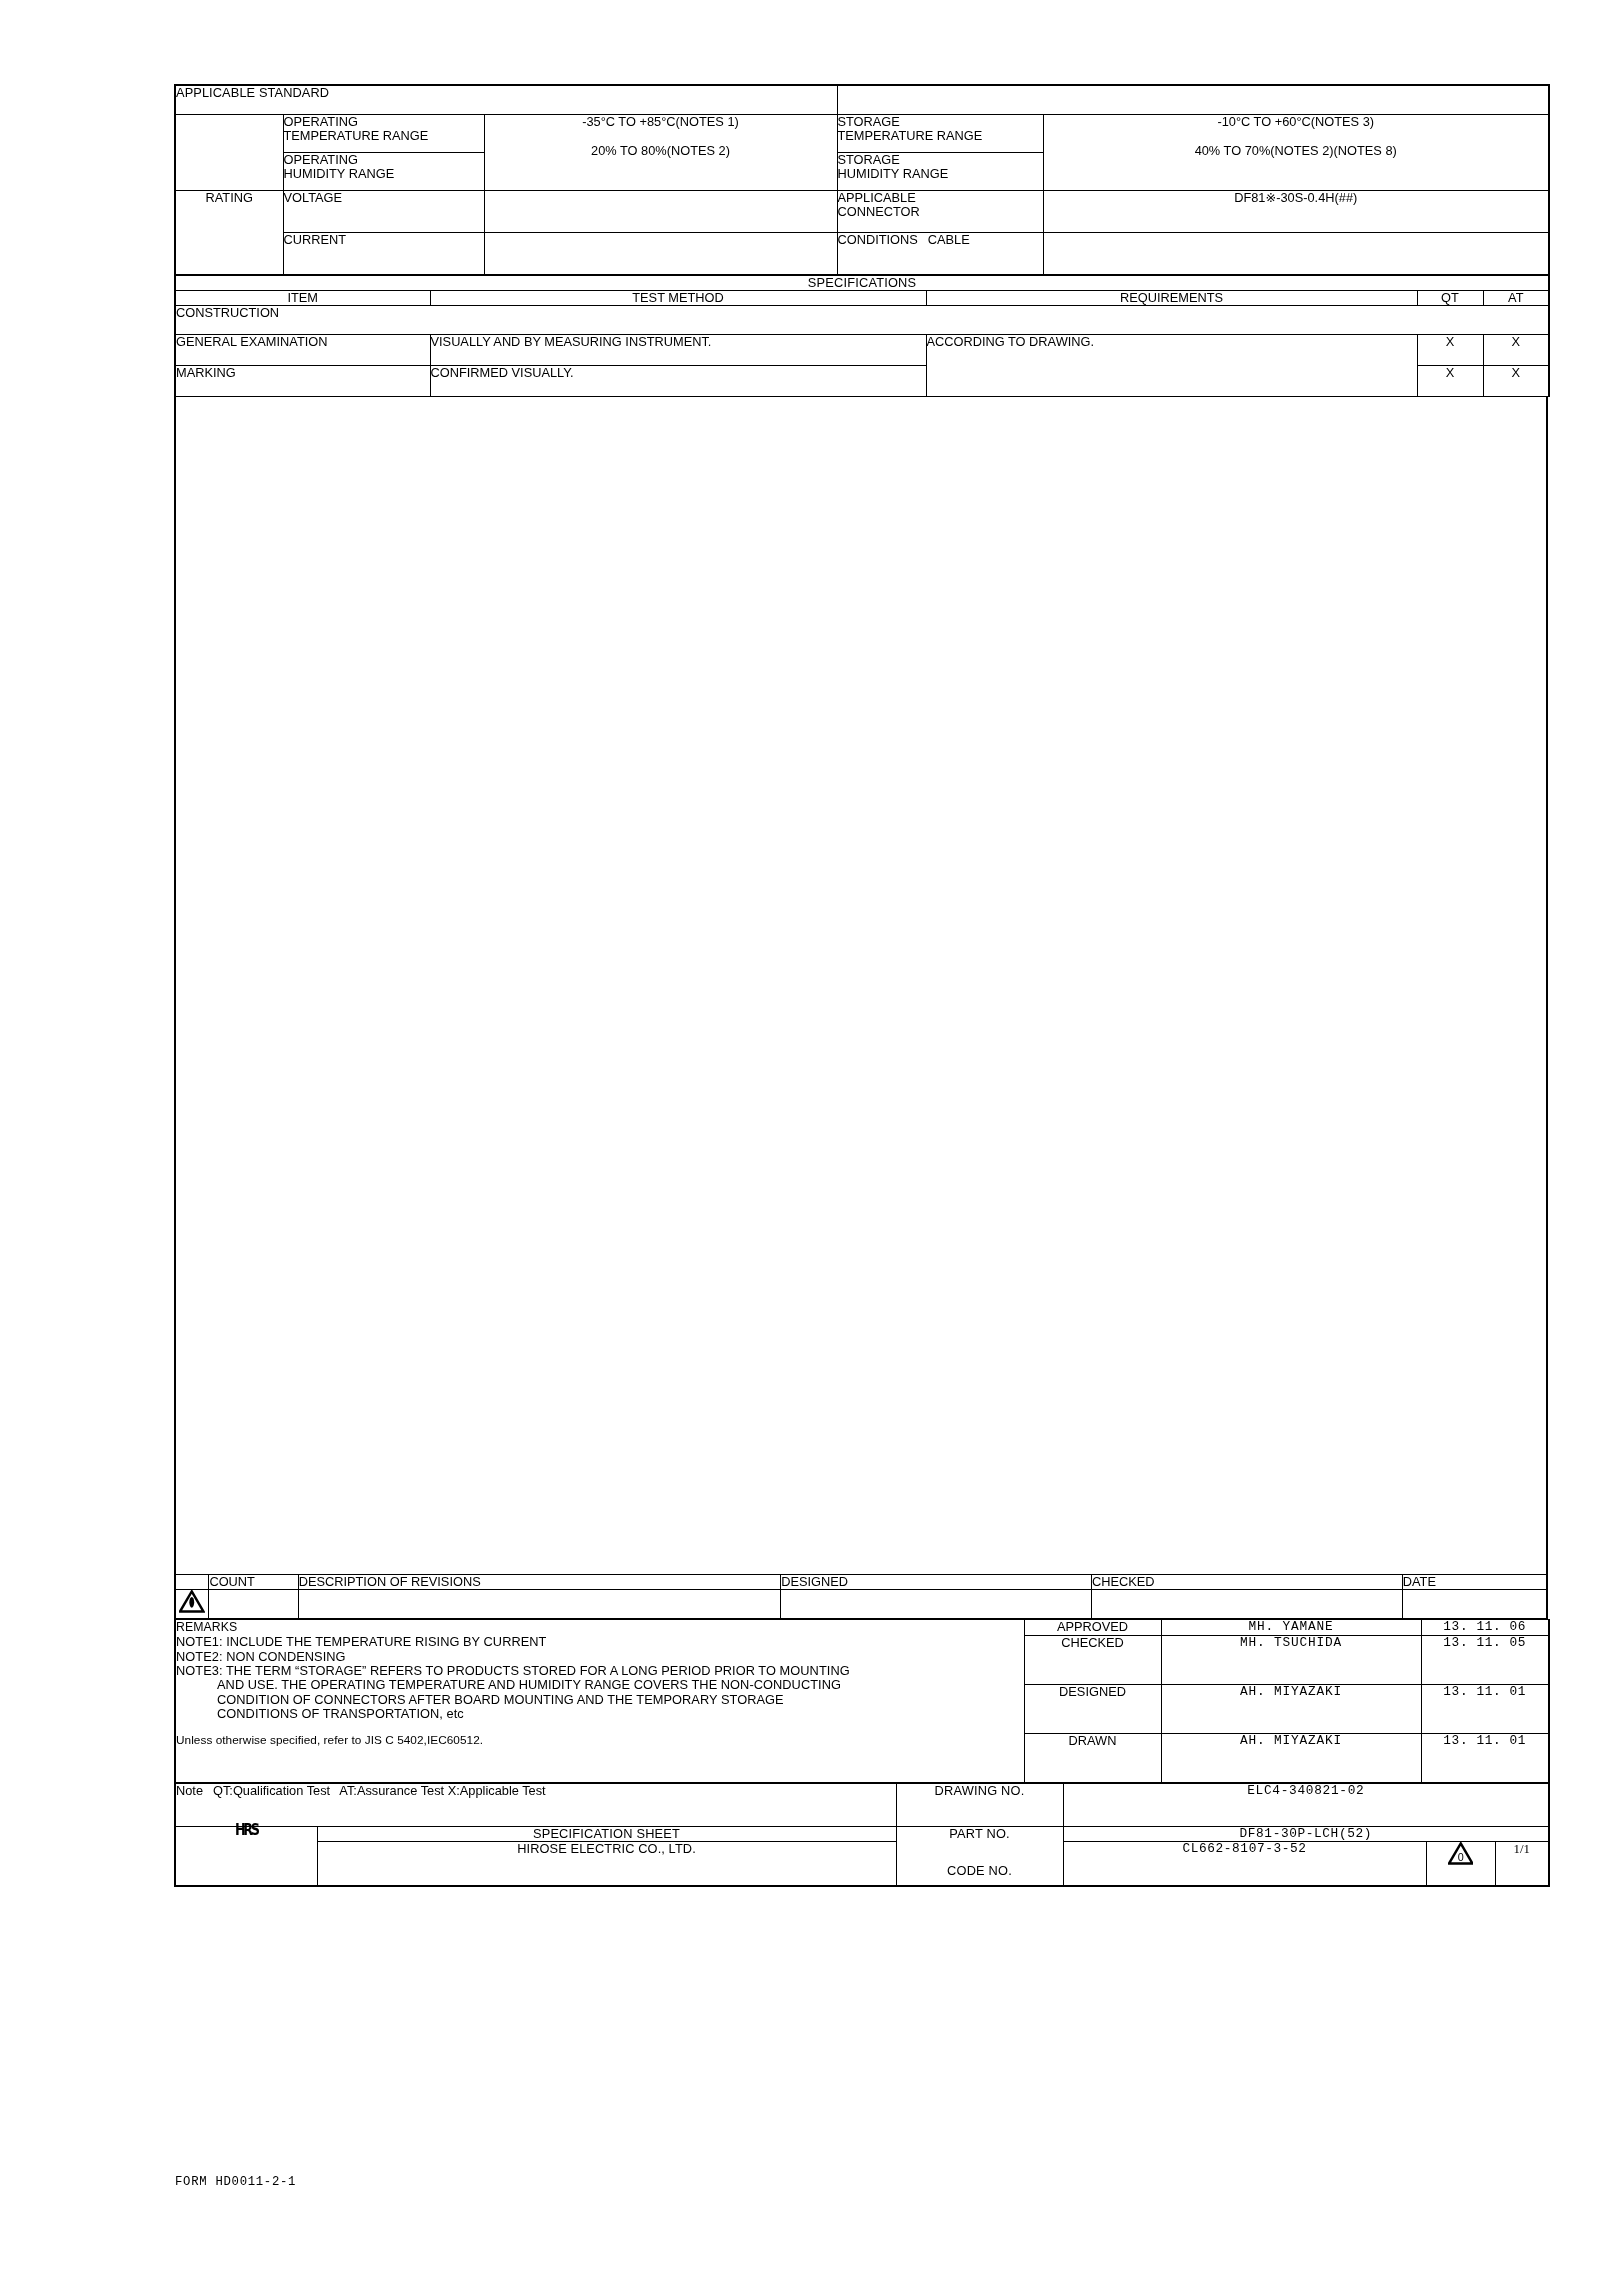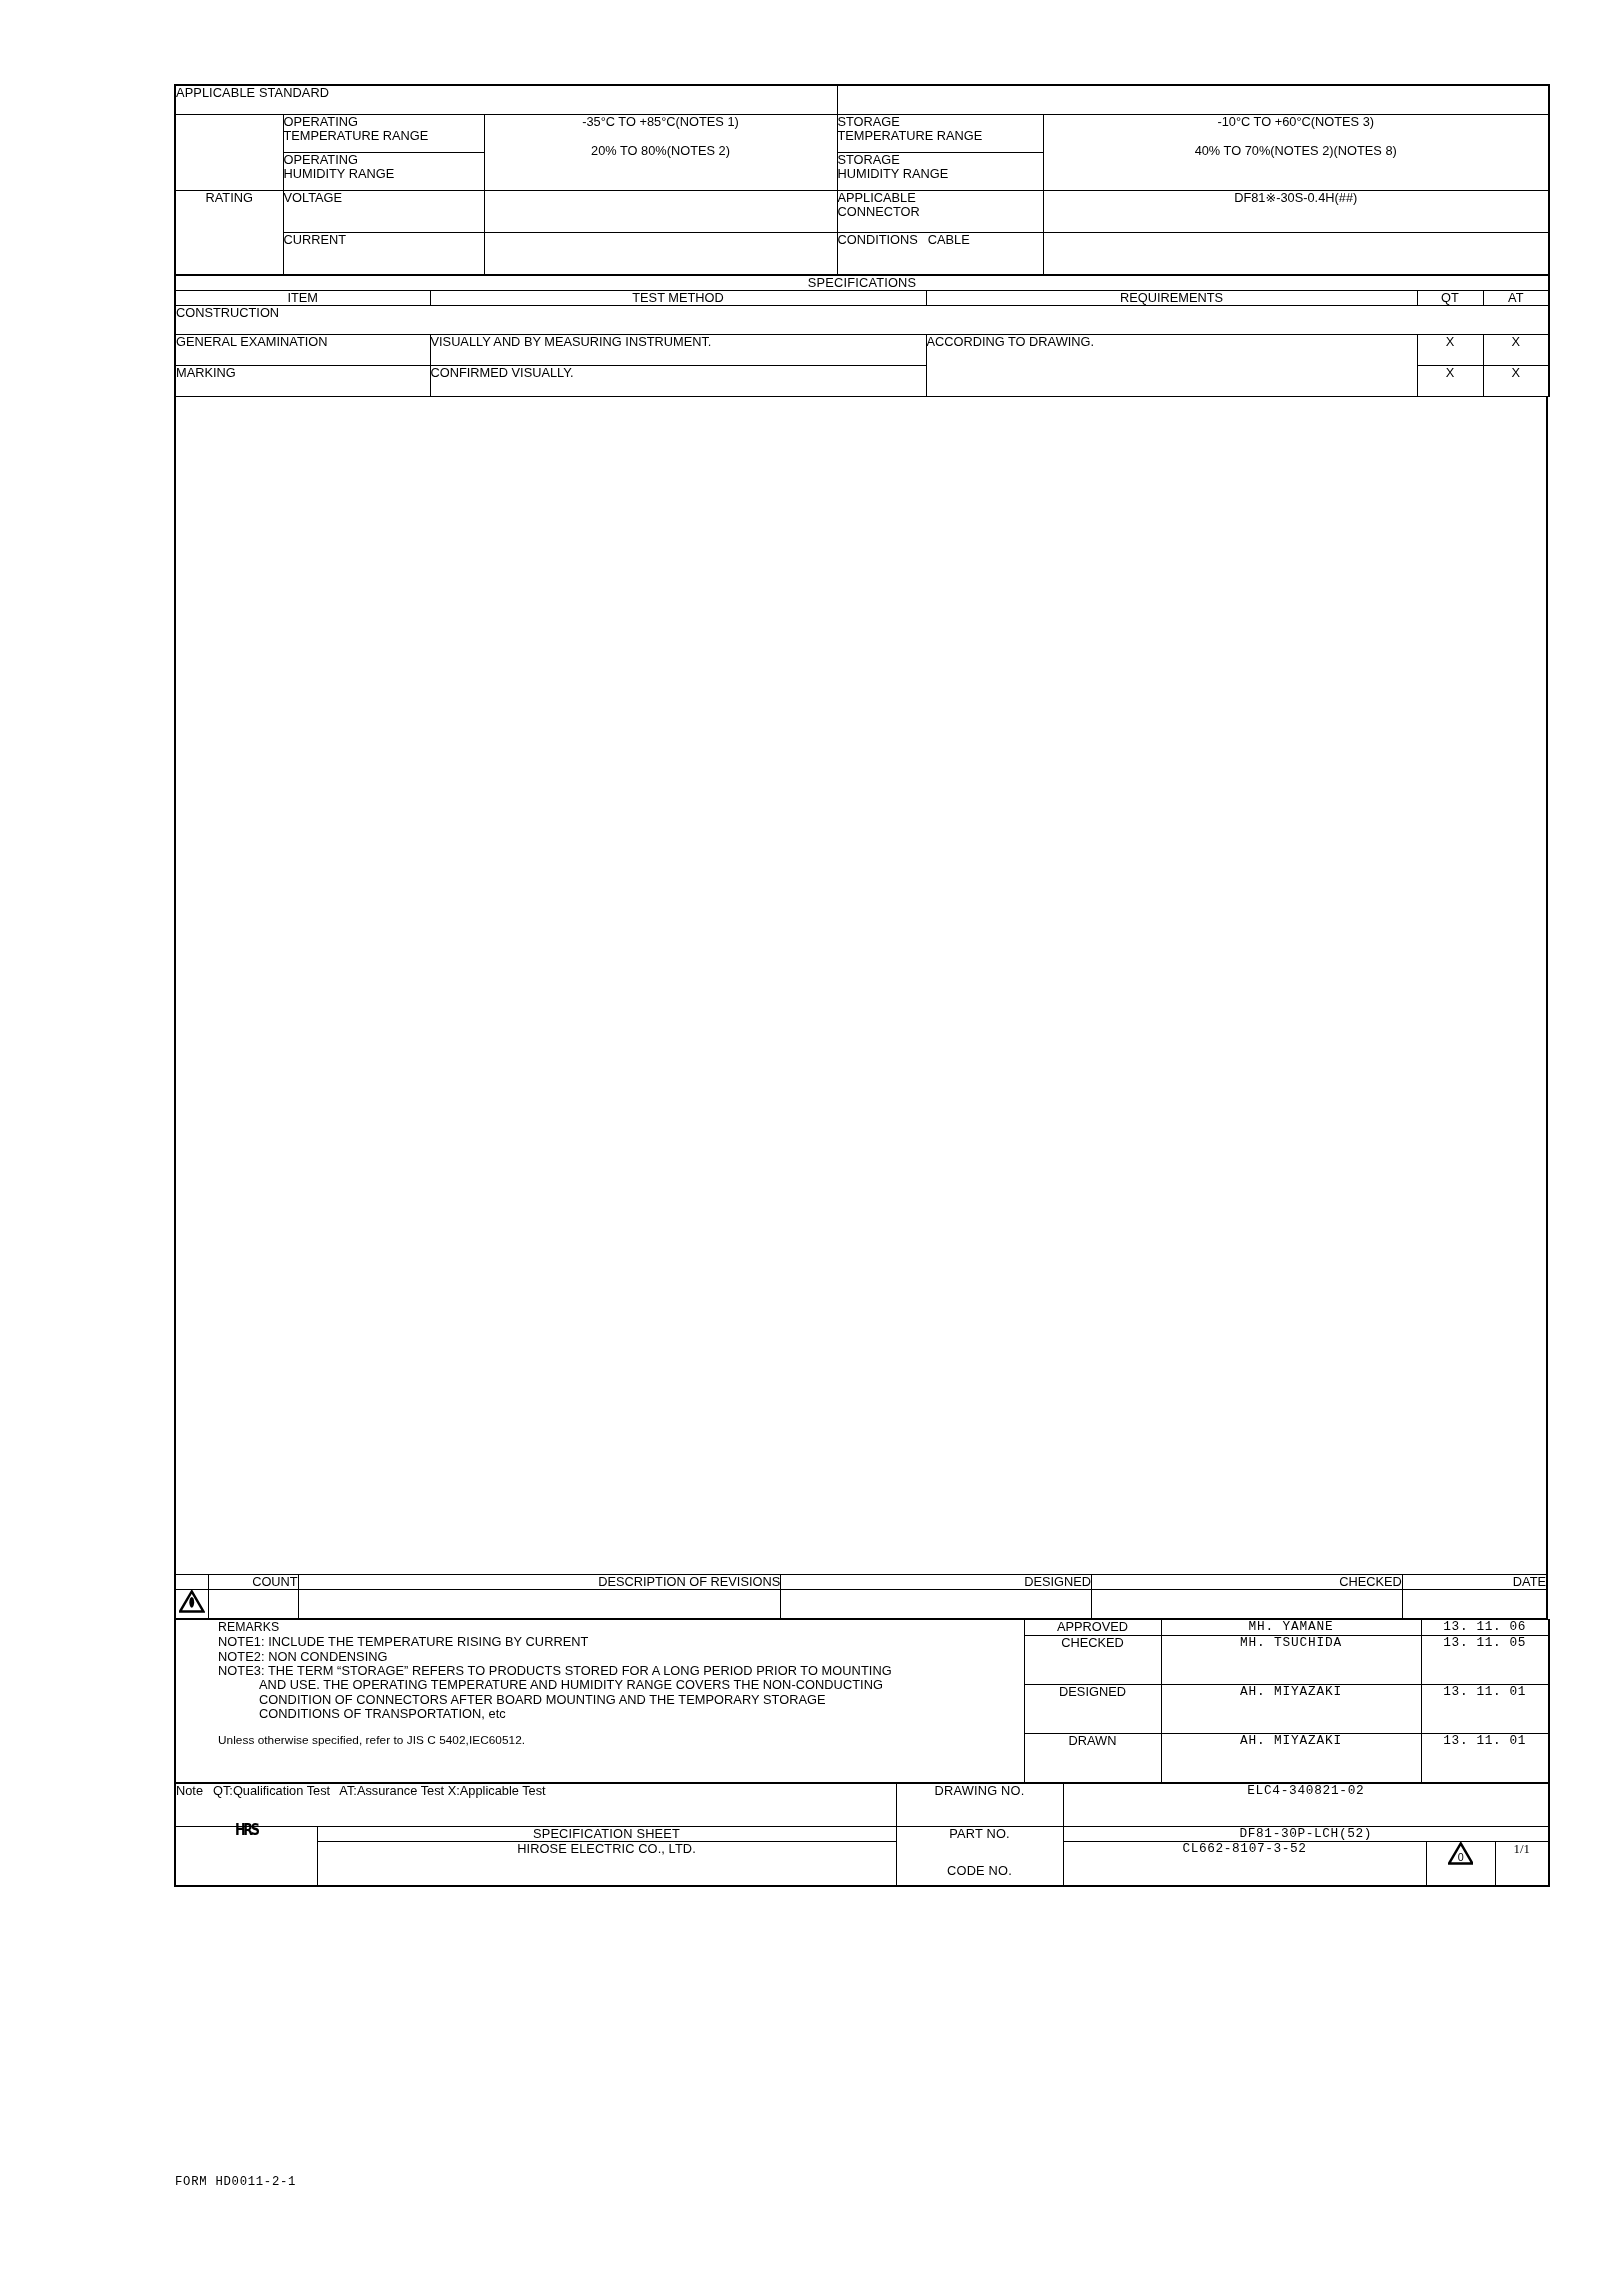--- a/index.html
+++ b/index.html
@@ -44,21 +44,21 @@
     margin-left:28px;
   }
   .colhdr{font-size:13.3px;text-align:center;padding:2.5px 0 2.9px 0;}
   .section{font-size:17.7px;padding-left:2.9px;padding-top:1.5px;}
   .cellrow{font-size:12.8px;padding:2.9px 0 3.4px 3.4px;}
 
   
   .bodyblank{height:1177px;}
 
   
-  .revhdr{font-size:13.3px;text-align:right;padding:3.9px 0 4.4px 0;margin-top:42px;}
+  .revhdr{font-size:13.3px;text-align:left;padding:3.9px 0 4.4px 0;margin-top:42px;}
   .revrow{height:28.5px;}
 
   
   .remarks{
     font-size:11px;line-height:1.42;padding:2px 0 0 3.9px;
     letter-spacing:0.05px;
   }
   .remarks .ttl{font-size:12.3px;}
   .remarks .ind{padding-left:41px;display:block;}
   .remarks .jis{display:block;padding-top:12.8px;font-size:11.8px;}
@@ -255,21 +255,21 @@
   <table class="grid" style="border-left:2px solid #000;border-right:2px solid #000;">
     <colgroup>
       <col style="width:849px">
         <col style="width:137px">
         <col style="width:260px">
         <col style="width:128px">
     </colgroup>
 
     <tbody>
         <tr>
-      <td rowspan="4" class="remarks thick nb-l" style="height:48px;padding-left:42px;">
+      <td rowspan="4" class="remarks thick nb-l" style="height:48px;">
         <span class="ttl">REMARKS</span><br>
         <span>NOTE1: INCLUDE THE TEMPERATURE RISING BY CURRENT</span><br>
         <span>NOTE2: NON CONDENSING</span><br>
         <span>NOTE3: THE TERM “STORAGE” REFERS TO PRODUCTS STORED FOR A LONG PERIOD PRIOR TO MOUNTING</span>
         <span class="ind">AND USE. THE OPERATING TEMPERATURE AND HUMIDITY RANGE COVERS THE NON-CONDUCTING</span>
         <span class="ind">CONDITION OF CONNECTORS AFTER BOARD MOUNTING AND THE TEMPORARY STORAGE</span>
         <span class="ind">CONDITIONS OF TRANSPORTATION, etc</span>
         <span class="jis">Unless otherwise specified, refer to JIS C 5402,IEC60512.</span>
       </td>
       <td class="apprlbl mid thick">APPROVED</td>

